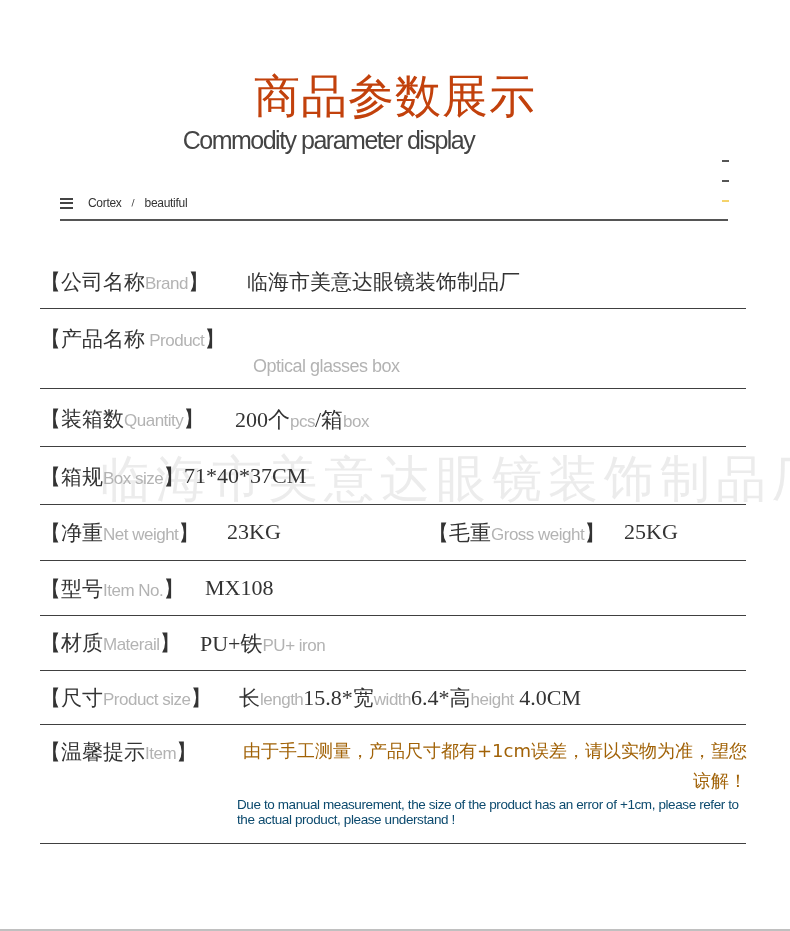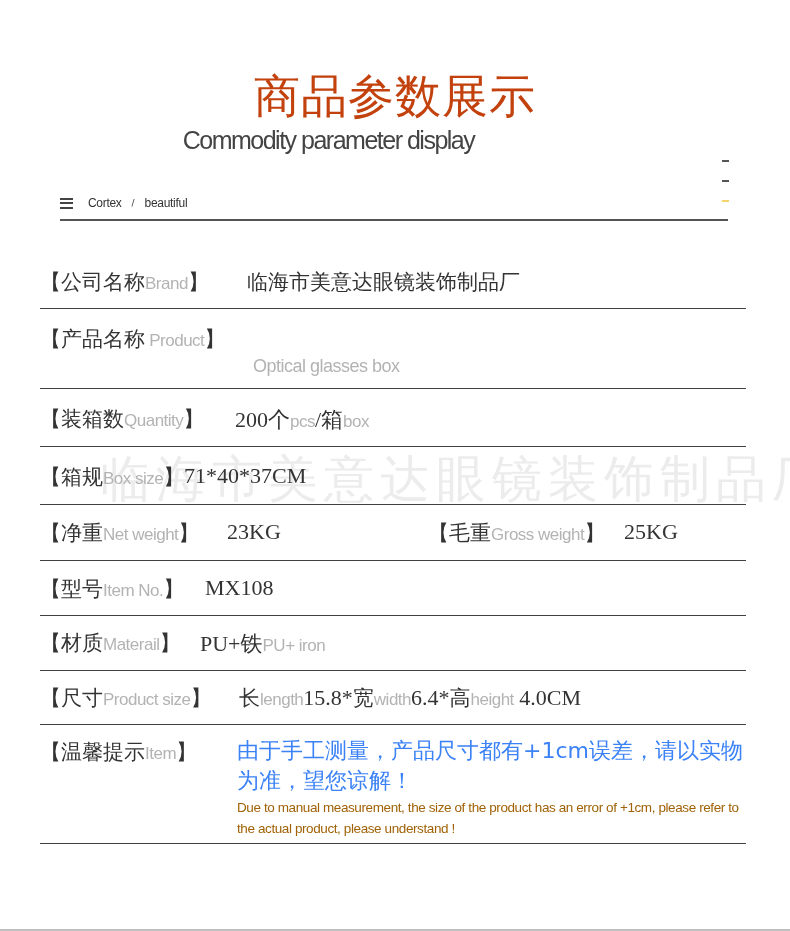--- a/index.html
+++ b/index.html
@@ -13,22 +13,22 @@
   .crumb { font-size:12px; color:#333; font-family:"Liberation Sans", sans-serif; letter-spacing:-0.3px; }
   .sep { margin:0 10px; font-size:9px; color:#333; }
   .nav-line { position:absolute; left:60px; top:219px; width:668px; height:2px; background:#555; }
   .row { position:absolute; left:40px; width:706px; border-bottom:1px solid #404040; }
   .lbl { position:absolute; font-size:21px; color:#333; white-space:nowrap; font-family:"DejaVu Sans", sans-serif; }
   .en { color:#b3b3b3; font-size:17px; font-family:"Liberation Sans", sans-serif; letter-spacing:-0.5px; }
   .val { position:absolute; font-size:22px; color:#333; white-space:nowrap; font-family:"Liberation Serif", serif; }
   .val-cn { font-family:"DejaVu Sans", sans-serif; font-size:21px; }
   .val-en { color:#b3b3b3; font-size:17px; font-family:"Liberation Sans", sans-serif; letter-spacing:-0.5px; }
   .watermark { position:absolute; left:100px; top:446px; font-size:50px; color:rgba(200,200,200,0.35); letter-spacing:6px; white-space:nowrap; font-family:"DejaVu Sans", sans-serif; }
-  .tips-cn { position:absolute; left:237px; top:736px; width:510px; font-size:22px; line-height:30px; color:#3b82f6; font-family:"DejaVu Sans", sans-serif; }
-  .tips-en { position:absolute; left:237px; top:797px; width:520px; font-size:13.5px; line-height:21px; color:#a16207; font-family:"Liberation Sans", sans-serif; letter-spacing:-0.4px; }
+  .tips-cn { position:absolute; left:237px; top:736px; width:510px; font-size:18px; line-height:30px; color:#a16207; font-family:"DejaVu Sans", sans-serif;text-align:right; }
+  .tips-en { position:absolute; left:237px; top:797px; width:520px; font-size:13.5px; line-height:15px; color:#0c4a6e; font-family:"Liberation Sans", sans-serif; letter-spacing:-0.4px; }
   .bottom-line { position:absolute; left:0; top:929px; width:790px; height:2px; background:#c0c0c0; }
 </style>
 </head>
 <body>
 
 <div class="title-cn">商品参数展示</div>
 <div class="title-en">Commodity parameter display</div>
 
 <div class="dash" style="top:160px"></div>
 <div class="dash" style="top:180px"></div>

